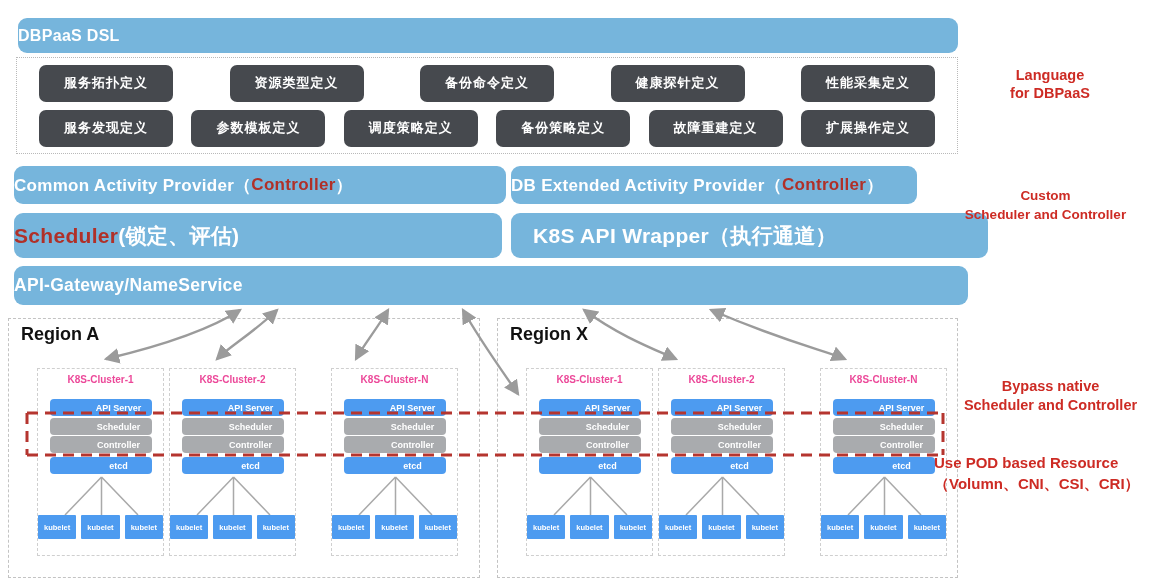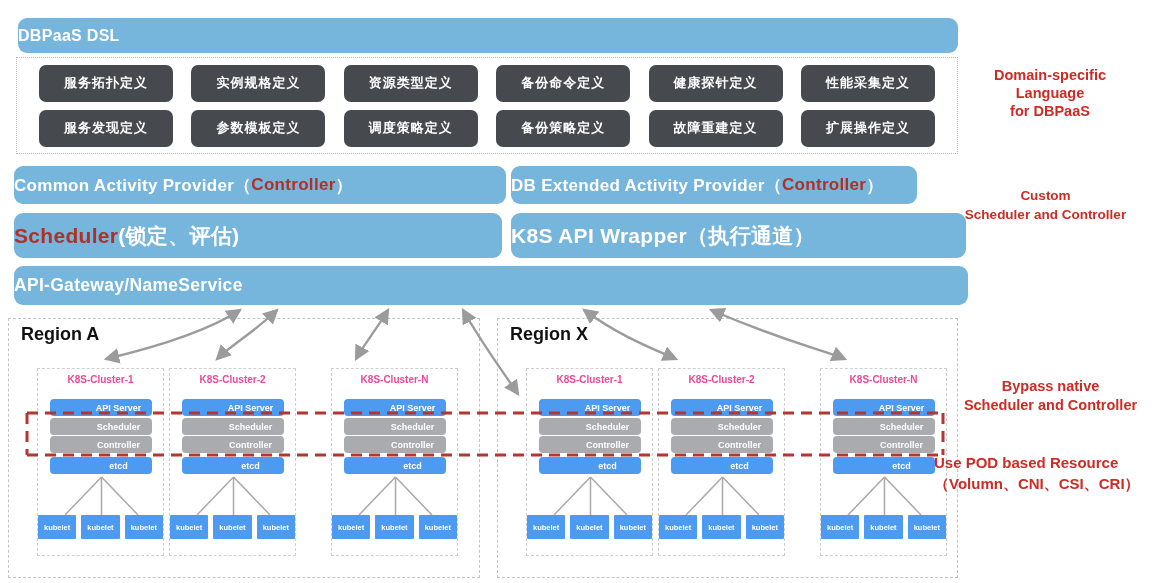--- a/index.html
+++ b/index.html
@@ -11,21 +11,21 @@
   .bar{
     position:absolute;background:#76b5dc;color:#fff;font-weight:bold;
     border-radius:9px;display:flex;align-items:center;
     white-space:nowrap;letter-spacing:.3px;
   }
   .red-em{color:#b03028;}
   #dsl-bar{left:18px;top:18px;width:940px;height:35px;font-size:16px;}
   #bar-common{left:14px;top:166px;width:492px;height:38px;font-size:17px;}
   #bar-db{left:511px;top:166px;width:406px;height:38px;font-size:17px;}
   #bar-sched{left:14px;top:213px;width:488px;height:45px;font-size:21px;}
-  #bar-wrap{left:511px;top:213px;width:455px;height:45px;font-size:21px;}
+  #bar-wrap{left:511px;top:213px;width:455px;height:45px;font-size:21px;padding-left:22px;}
   #bar-gw{left:14px;top:266px;width:954px;height:39px;font-size:17.5px;}
   
   .def-panel{
     position:absolute;left:16px;top:57px;width:942px;height:97px;
     border:1px dotted #b9b9b9;box-sizing:border-box;
     display:flex;flex-direction:column;justify-content:center;gap:8px;
     padding:0 22px;
   }
   .def-row{display:flex;justify-content:space-between;}
   .def-box{
@@ -83,21 +83,20 @@
 
 <div class="canvas">
 
   <div class="bar" id="dsl-bar">
     <span>DBPaaS DSL</span>
   </div>
 
   <div class="def-panel">
     <div class="def-row">
         <div class="def-box">服务拓扑定义</div>
-        <div class="def-box">实例规格定义</div>
         <div class="def-box">资源类型定义</div>
         <div class="def-box">备份命令定义</div>
         <div class="def-box">健康探针定义</div>
         <div class="def-box">性能采集定义</div>
       </div>
     <div class="def-row">
         <div class="def-box">服务发现定义</div>
         <div class="def-box">参数模板定义</div>
         <div class="def-box">调度策略定义</div>
         <div class="def-box">备份策略定义</div>
@@ -224,21 +223,20 @@
     </svg>
     <div class="kubelets">
           <div class="kubelet">kubelet</div>
           <div class="kubelet">kubelet</div>
           <div class="kubelet">kubelet</div>
         </div>
   </div>
 </div>
 
   <div class="note" id="note-dsl">
-    <div>Domain-specific</div>
     <div>Language</div>
     <div>for DBPaaS</div>
   </div>
   <div class="note" id="note-custom">
     <div>Custom</div>
     <div>Scheduler and Controller</div>
   </div>
   <div class="note" id="note-bypass">
     <div>Bypass native</div>
     <div>Scheduler and Controller</div>

